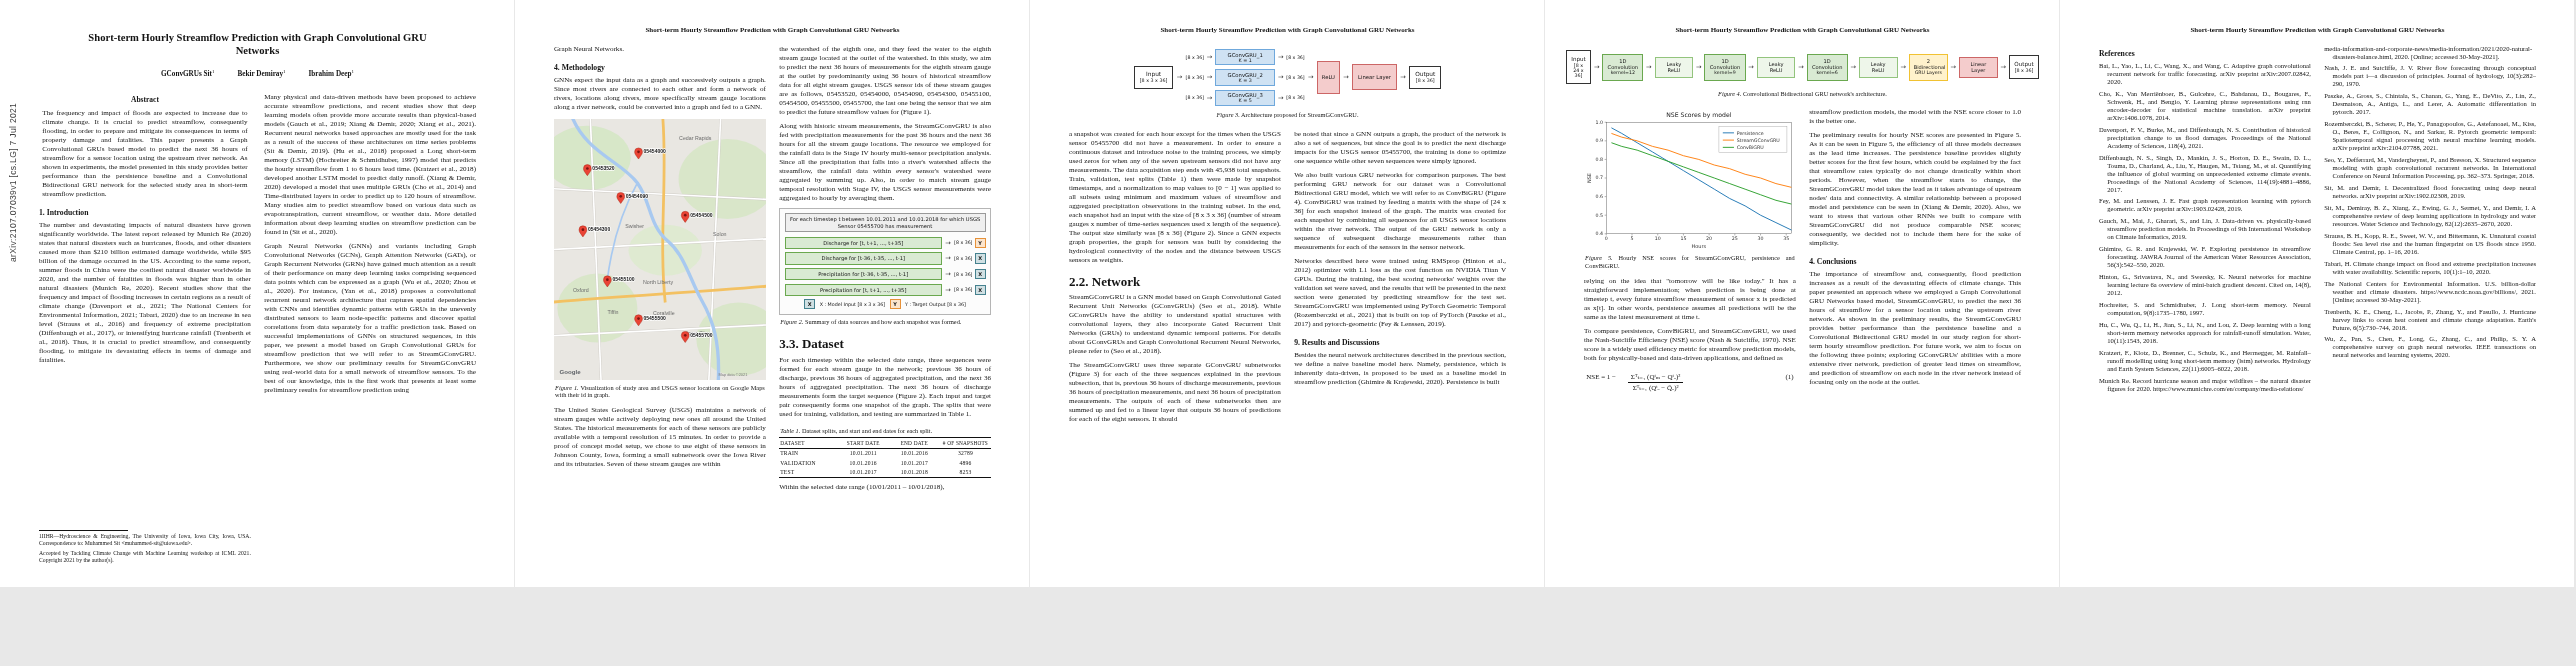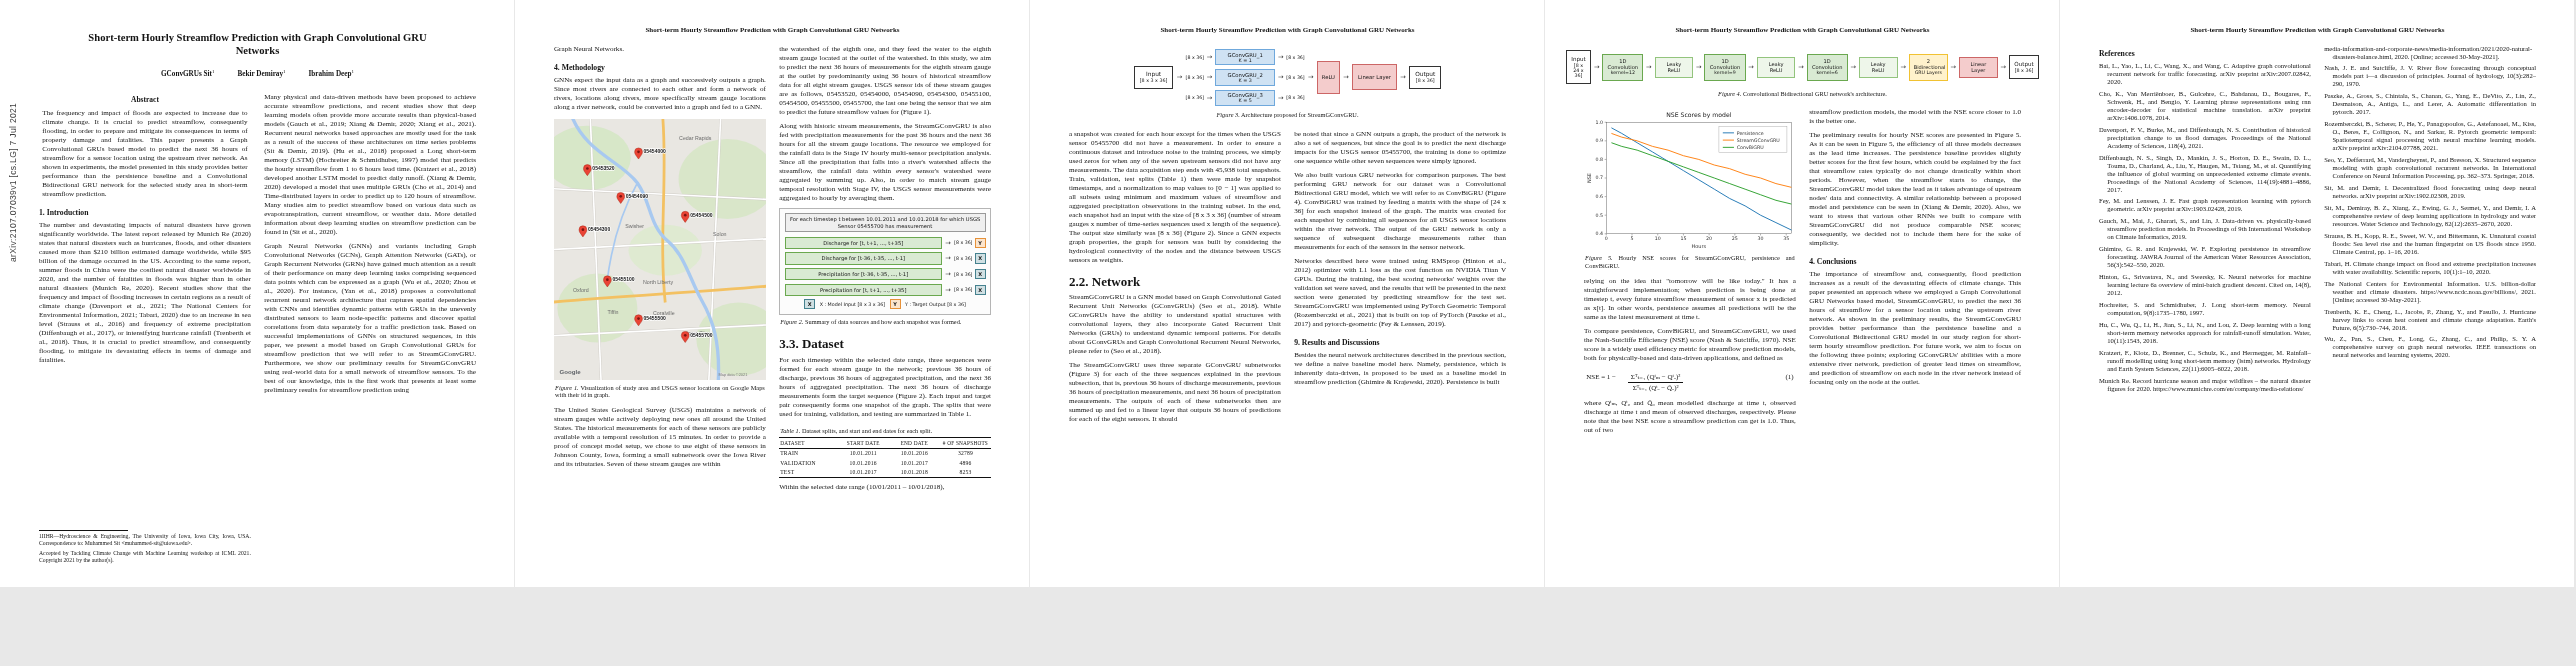--- a/index.html
+++ b/index.html
@@ -488,21 +488,20 @@
           <p class="b">relying on the idea that "tomorrow will be like today." It has a straightforward implementation; when prediction is being done at timestep t, every future streamflow measurement of sensor x is predicted as x[t]. In other words, persistence assumes all predictions will be the same as the latest measurement at time t.</p>
           <p class="b">To compare persistence, ConvBiGRU, and StreamGConvGRU, we used the Nash-Sutcliffe Efficiency (NSE) score (Nash &amp; Sutcliffe, 1970). NSE score is a widely used efficiency metric for streamflow prediction models, both for physically-based and data-driven applications, and defined as</p>
           <div class="eq">
             <span>NSE = 1 −</span>
             <span class="frac">
               <span class="num">Σᵀₜ₌₁ (Qᵗₘ − Qᵗₒ)²</span>
               <span class="den">Σᵀₜ₌₁ (Qᵗₒ − Q̄ₒ)²</span>
             </span>
             <span class="eqno">(1)</span>
           </div>
-          <p class="b">where Qᵗₘ, Qᵗₒ and Q̄ₒ mean modelled discharge at time t, observed discharge at time t and mean of observed discharges, respectively. Please note that the best NSE score a streamflow prediction can get is 1.0. Thus, out of two</p>
         </div>
         <div class="col">
           <p class="b">streamflow prediction models, the model with the NSE score closer to 1.0 is the better one.</p>
           <p class="b">The preliminary results for hourly NSE scores are presented in Figure 5. As it can be seen in Figure 5, the efficiency of all three models decreases as the lead time increases. The persistence baseline provides slightly better scores for the first few hours, which could be explained by the fact that streamflow rates typically do not change drastically within short periods. However, when the streamflow starts to change, the StreamGConvGRU model takes the lead as it takes advantage of upstream nodes' data and connectivity. A similar relationship between a proposed model and persistence can be seen in (Xiang &amp; Demir, 2020). Also, we want to stress that various other RNNs we built to compare with StreamGConvGRU did not produce comparable NSE scores; consequently, we decided not to include them here for the sake of simplicity.</p>
           <div class="h1">4. Conclusions</div>
           <p class="b">The importance of streamflow and, consequently, flood prediction increases as a result of the devastating effects of climate change. This paper presented an approach where we employed a Graph Convolutional GRU Networks based model, StreamGConvGRU, to predict the next 36 hours of streamflow for a sensor location using the upstream river network. As shown in the preliminary results, the StreamGConvGRU provides better performance than the persistence baseline and a Convolutional Bidirectional GRU model in our study region for short-term hourly streamflow prediction. For future work, we aim to focus on the following three points; exploring GConvGRUs' abilities with a more extensive river network, prediction of greater lead times on streamflow, and prediction of streamflow on each node in the river network instead of focusing only on the node at the outlet.</p>
         </div>
       </div>
     </div>
   </div>

